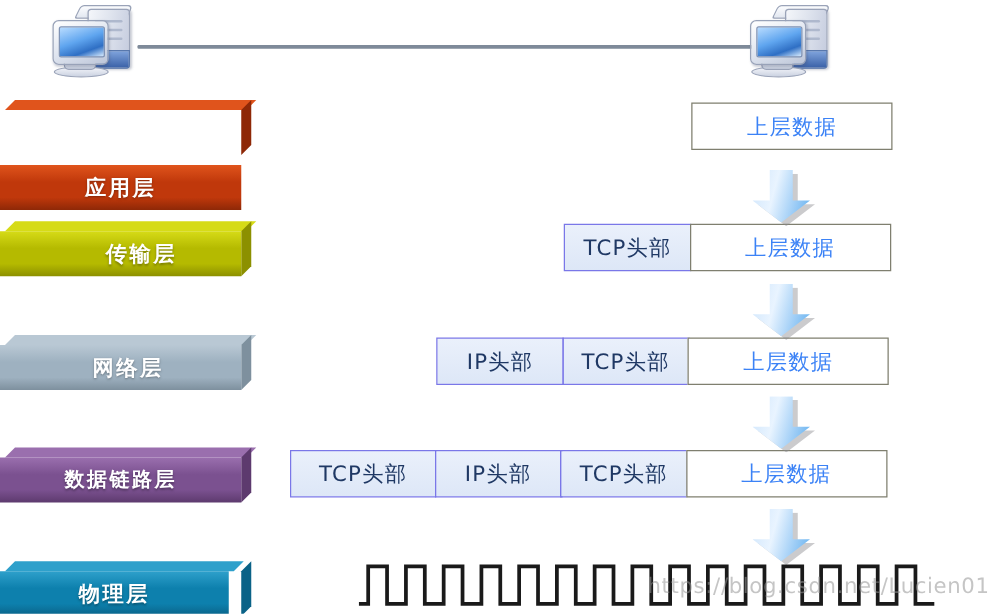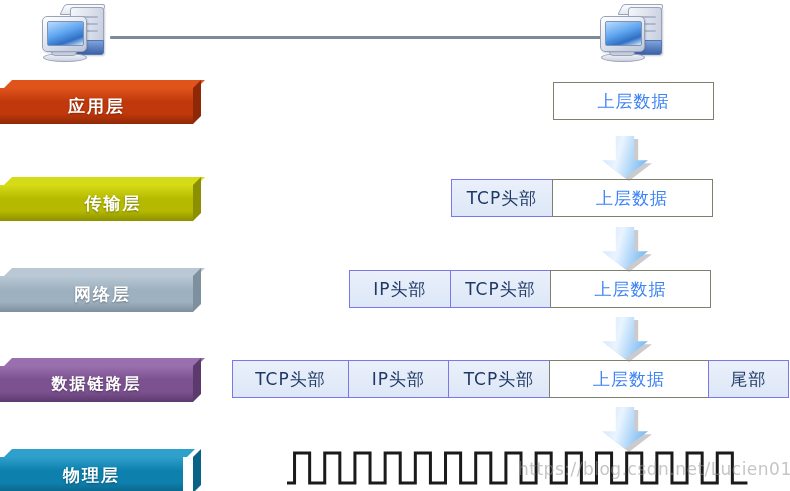--- a/index.html
+++ b/index.html
@@ -229,21 +229,21 @@
     <div class="pc-stand"></div>
     <div class="pc-monitor">
       <div class="pc-screen"></div>
     </div>
   </div>
 
   <div id="layers-container">
       <div class="layer-bar" style="left: 0px; top: 80px; width: 193px;">
         <div class="bar-top" style="background: rgb(224, 84, 28);"></div>
         <div class="bar-side" style="background: rgb(142, 40, 7); left: 193px; top: 8px;"></div>
-        <div class="bar-face" style="background: linear-gradient(rgb(224, 84, 28) 0%, rgb(192, 56, 11) 38%, rgb(192, 56, 11) 72%, rgb(142, 40, 7) 100%);">
+        <div class="bar-face" style="background: linear-gradient(rgb(224, 84, 28) 0%, rgb(192, 56, 11) 38%, rgb(192, 56, 11) 72%, rgb(142, 40, 7) 100%); margin-top: 44px;">
           <span class="bar-label">应用层</span>
         </div>
       </div>
       <div class="layer-bar" style="left: 0px; top: 177px; width: 193px;">
         <div class="bar-top" style="background: rgb(214, 219, 23);"></div>
         <div class="bar-side" style="background: rgb(140, 144, 0); left: 193px; top: 8px;"></div>
         <div class="bar-face" style="background: linear-gradient(rgb(214, 219, 23) 0%, rgb(181, 186, 0) 38%, rgb(181, 186, 0) 72%, rgb(140, 144, 0) 100%); padding-left: 33px;">
           <span class="bar-label">传输层</span>
         </div>
       </div>
@@ -280,21 +280,20 @@
       <div class="pdu-row" style="left: 349px; top: 270px;">
         <div class="pdu-cell cell-header" style="width: 102px;">IP头部</div>
         <div class="pdu-cell cell-header" style="width: 102px; margin-left: -1.5px;">TCP头部</div>
         <div class="pdu-cell cell-data" style="width: 161px; margin-left: -1.5px;">上层数据</div>
       </div>
       <div class="pdu-row" style="left: 232px; top: 360px;">
         <div class="pdu-cell cell-header" style="width: 117px;">TCP头部</div>
         <div class="pdu-cell cell-header" style="width: 102px; margin-left: -1.5px;">IP头部</div>
         <div class="pdu-cell cell-header" style="width: 102px; margin-left: -1.5px;">TCP头部</div>
         <div class="pdu-cell cell-data" style="width: 161px; margin-left: -1.5px;">上层数据</div>
-        <div class="pdu-cell cell-header" style="width: 81px; margin-left: -1.5px;">尾部</div>
       </div>
     </div>
   <div id="arrows-container">
       <div class="arrow" style="left: 602px; top: 136px;">
         <div class="arrow-shadow"></div>
         <div class="arrow-body"></div>
       </div>
       <div class="arrow" style="left: 602px; top: 227px;">
         <div class="arrow-shadow"></div>
         <div class="arrow-body"></div>

